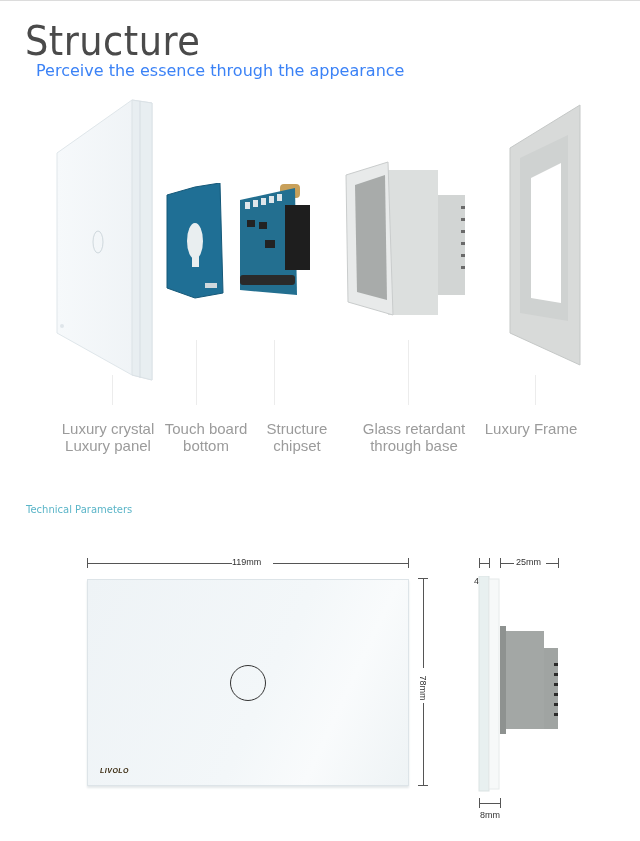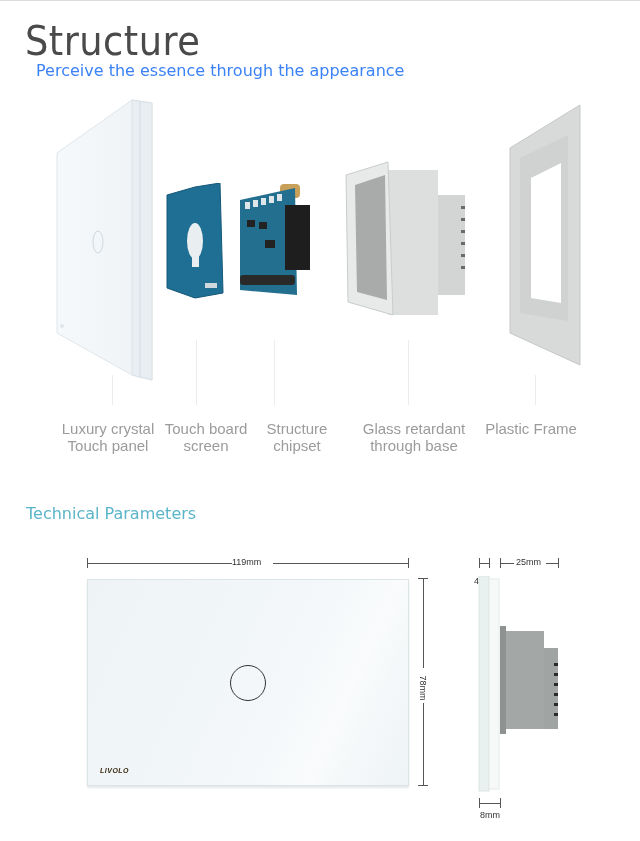--- a/index.html
+++ b/index.html
@@ -3,21 +3,21 @@
 <meta charset="utf-8">
 <style>
   html, body { margin: 0; padding: 0; background: #ffffff; }
   body { width: 640px; height: 841px; position: relative; overflow: hidden; font-family: "DejaVu Sans", sans-serif; }
   .topline { position: absolute; left: 0; top: 0; width: 640px; height: 1px; background: #dcdcdc; }
   .title { position: absolute; left: 25px; top: 18px; font-size: 40px; font-weight: 200; color: #4a4a4a; letter-spacing: 0.5px; font-family: "DejaVu Sans", sans-serif; font-weight: normal; transform: scaleX(0.92); transform-origin: left; }
   .subtitle { position: absolute; left: 36px; top: 61px; font-size: 16px; color: #3b82f6; }
   .part { position: absolute; }
   .label { position: absolute; top: 410px; text-align: center; font-family: "Liberation Sans", sans-serif; font-size: 15px; color: #9b9b9b; line-height: 17px; white-space: nowrap; margin-top: 10px; }
   .leader { position: absolute; width: 1px; background: #ececec; }
-  .section2 { position: absolute; left: 26px; top: 504px; font-size: 16px; color: #5bb5c8; }
+  .section2 { position: absolute; left: 26px; top: 504px; font-size: 10px; color: #5bb5c8; }
   .dimtxt { position: absolute; font-family: "Liberation Sans", sans-serif; font-size: 9px; color: #333; }
   .hline { position: absolute; height: 1px; background: #555; }
   .vline { position: absolute; width: 1px; background: #555; }
 </style>
 </head>
 <body>
 
 <div class="topline"></div>
 
 <div class="title">Structure</div>
@@ -83,36 +83,36 @@
 </svg>
 
 <div class="leader" style="left:112px;top:375px;height:30px"></div>
 <div class="leader" style="left:196px;top:340px;height:65px"></div>
 <div class="leader" style="left:274px;top:340px;height:65px"></div>
 <div class="leader" style="left:408px;top:340px;height:65px"></div>
 <div class="leader" style="left:535px;top:375px;height:30px"></div>
 
 <div class="label" style="left:56px;width:104px">
   <div>Luxury crystal</div>
-  <div>Touch panel</div>
+  <div>Luxury panel</div>
 </div>
 <div class="label" style="left:158px;width:96px">
   <div>Touch board</div>
-  <div>screen</div>
+  <div>bottom</div>
 </div>
 <div class="label" style="left:258px;width:78px">
   <div>Structure</div>
   <div>chipset</div>
 </div>
 <div class="label" style="left:355px;width:118px">
   <div>Glass retardant</div>
   <div>through base</div>
 </div>
 <div class="label" style="left:480px;width:102px">
-  <div>Plastic Frame</div>
+  <div>Luxury Frame</div>
 </div>
 
 <div class="section2">Technical Parameters</div>
 
 <div class="vline" style="left:87px;top:558px;height:10px"></div>
 <div class="hline" style="left:87px;top:563px;width:145px"></div>
 <div class="dimtxt" style="left:232px;top:557px">119mm</div>
 <div class="hline" style="left:273px;top:563px;width:135px"></div>
 <div class="vline" style="left:408px;top:558px;height:10px"></div>
 

